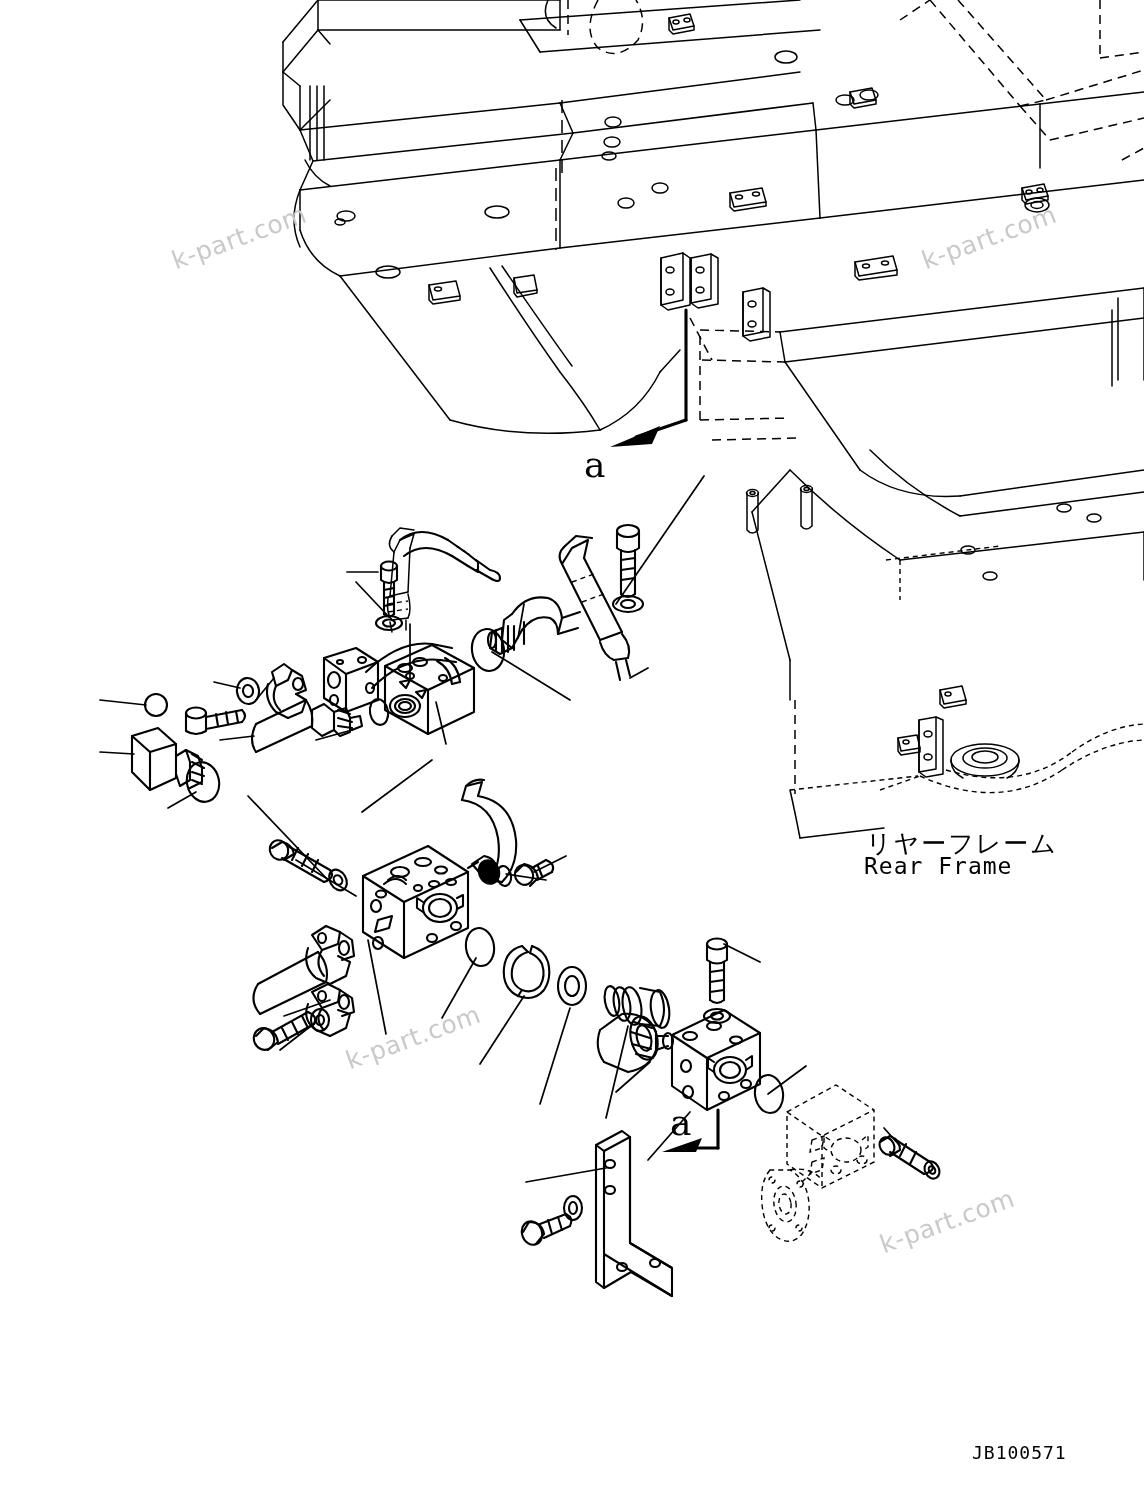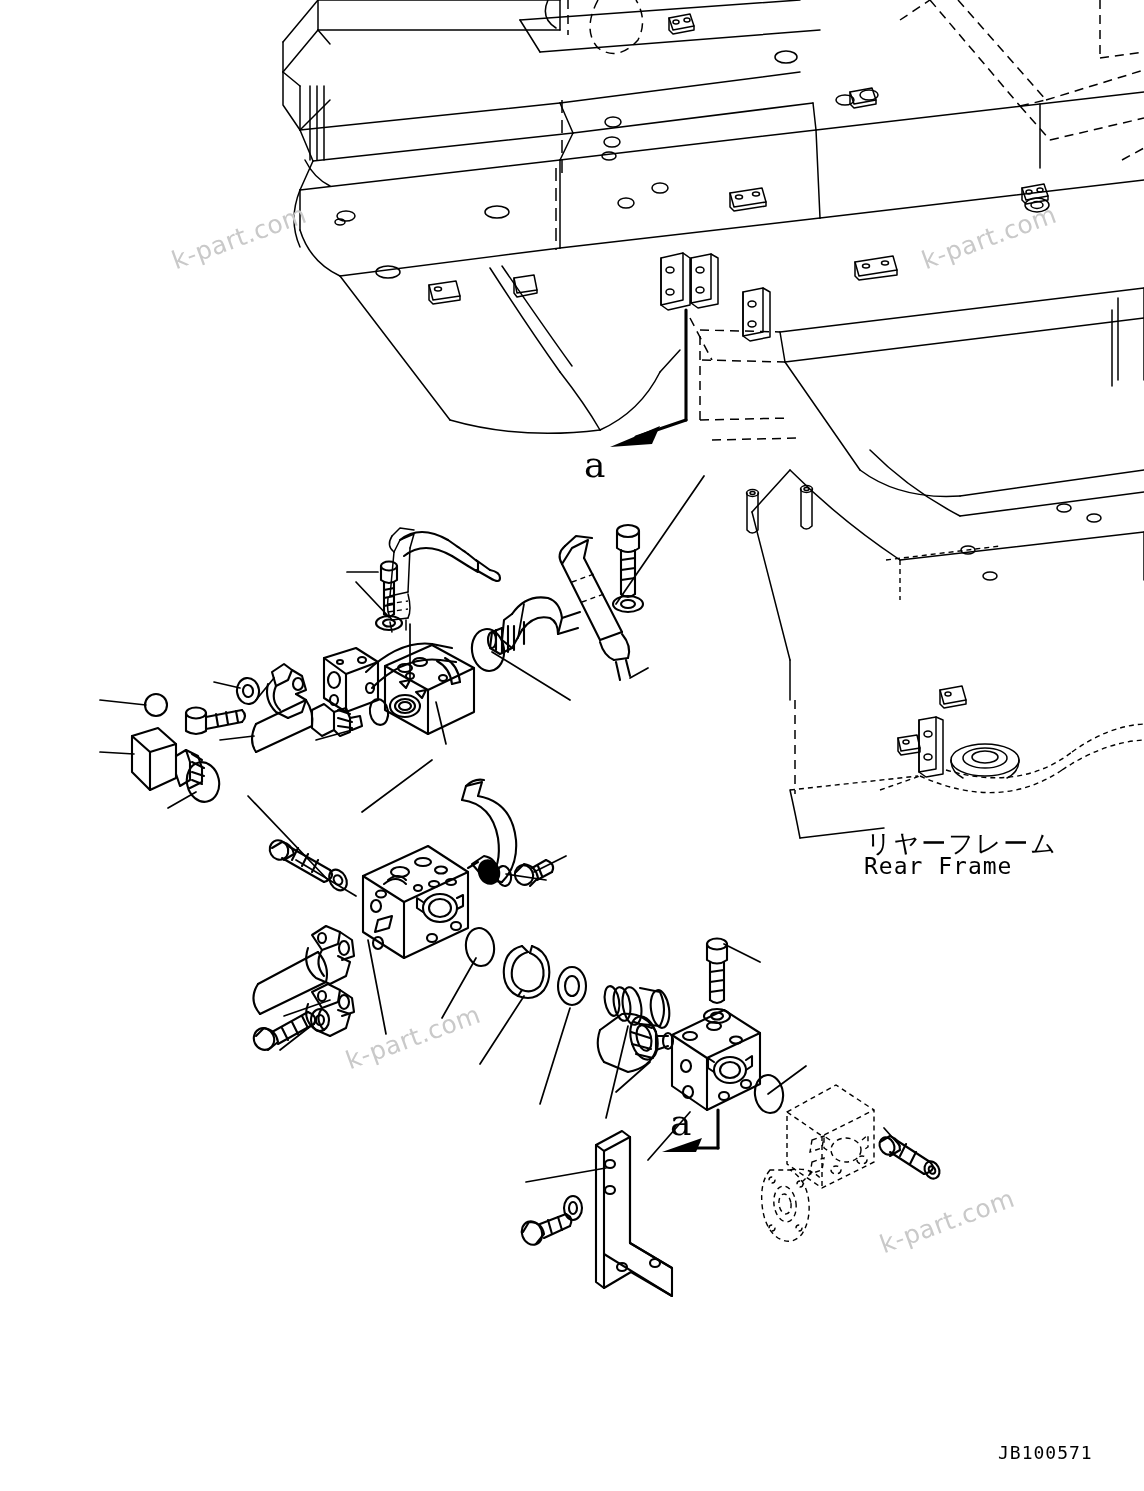--- a/index.html
+++ b/index.html
@@ -44,21 +44,20 @@
     font-size:36px;
     color:#000;
     line-height:1;
   }
   .docid{
     position:absolute;
     font-family:"DejaVu Sans Mono", monospace;
     font-size:18px;
     color:#000;
     letter-spacing:1px;
-    margin-left:26px;
   }
 </style>
 </head>
 <body>
 
 <div id="sheet">
 
 <svg id="dwg" width="1144" height="1491" viewBox="0 0 1144 1491" xmlns="http://www.w3.org/2000/svg">
   <defs>
     <style>

